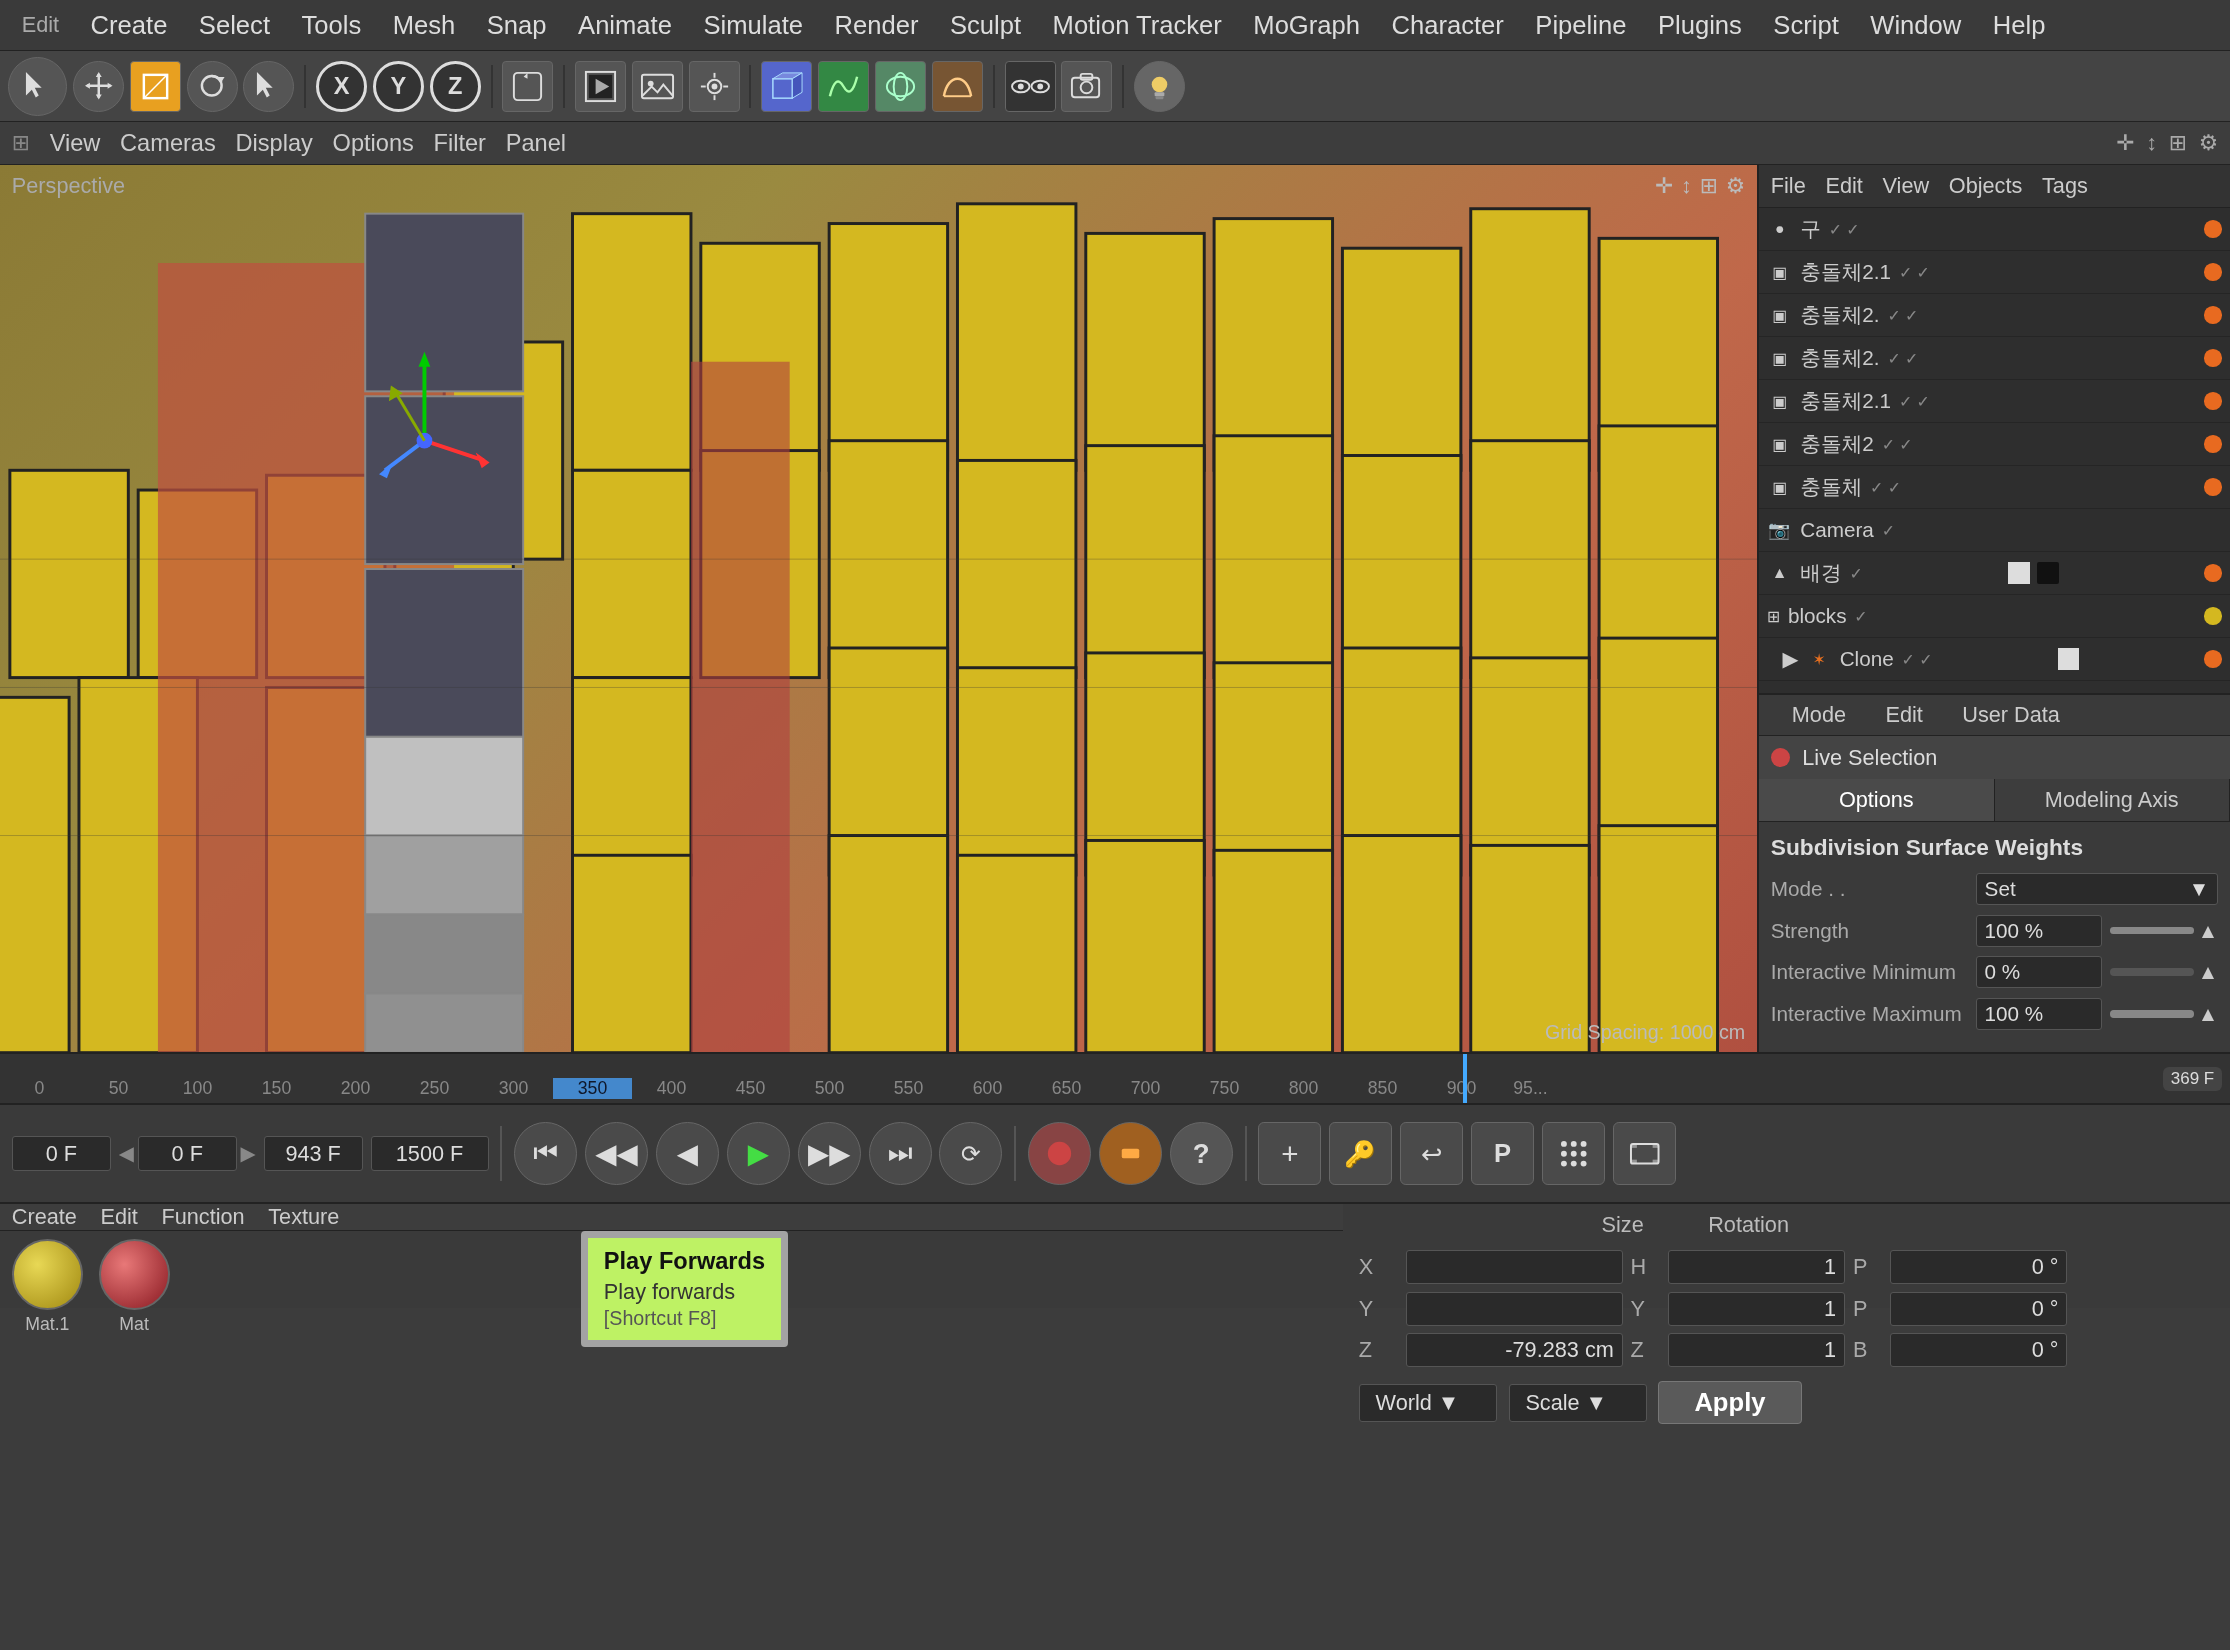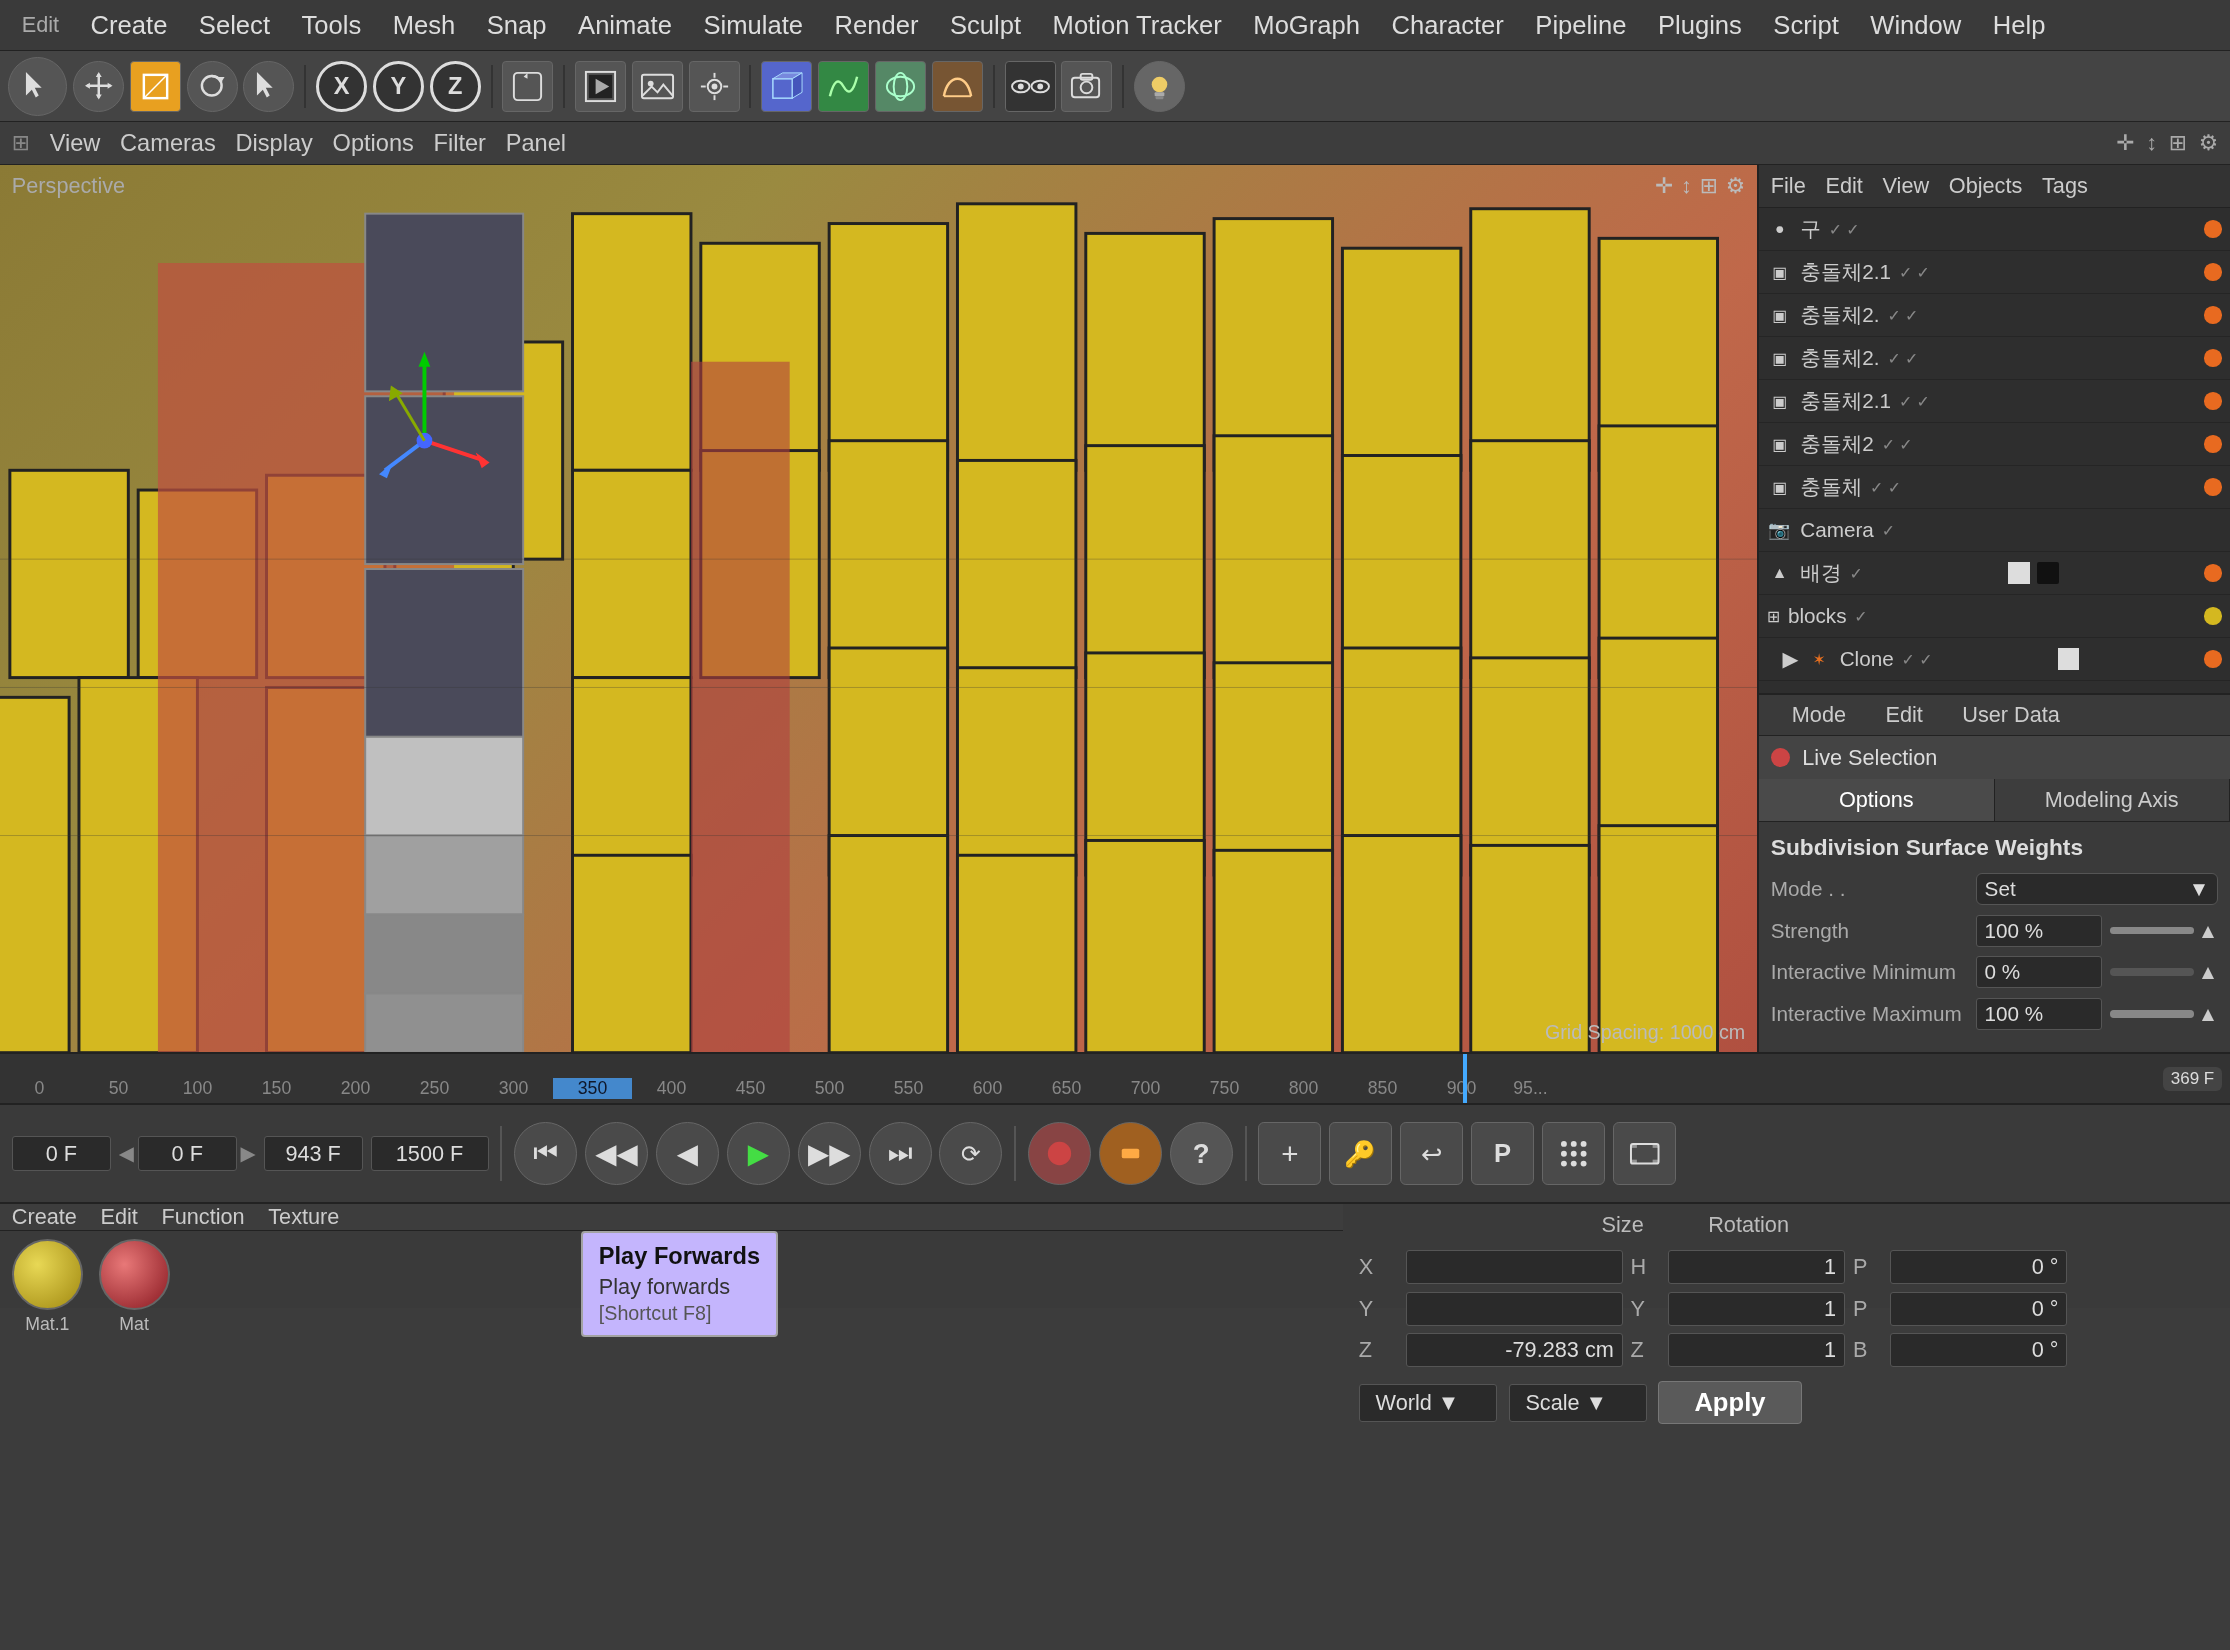--- a/index.html
+++ b/index.html
@@ -464,22 +464,22 @@
       font-size: 25.6px;
       padding: 5.9px 35px;
       border-radius: 3.9px;
       cursor: pointer;
       font-weight: bold;
     }
 
     
     #tooltip {
       position: absolute;
-      background: #c4b5fd;
-      border: 2px solid #a3a3a3;
+      background: #bef264;
+      border: 7px solid #a3a3a3;
       border-radius: 3.9px;
       padding: 9.9px 15.8px;
       font-size: 21.7px;
       color: #111;
       pointer-events: none;
       z-index: 1000;
     }
     #tooltip-title {
       font-weight: bold;
       font-size: 23.6px;
@@ -878,21 +878,21 @@
     <div id="props-tabs">
       <div class="props-tab active">Options</div>
       <div class="props-tab">Modeling Axis</div>
     </div>
 
     <div id="props-panel">
       <div class="props-title">Subdivision Surface Weights</div>
 
       <div class="props-row">
         <span class="props-label">Mode . .</span>
-        <div class="props-value" style="display:flex;align-items:center;gap:5.9px;border-radius:6px;">
+        <div class="props-value" style="display:flex;align-items:center;gap:5.9px;">
           <span>Set</span>
           <span style="margin-left:auto;">▼</span>
         </div>
       </div>
 
       <div class="props-row">
         <span class="props-label">Strength</span>
         <div class="props-value" style="width:79px;">100 %</div>
         <div style="flex:1;display:flex;align-items:center;gap:3.9px;">
           <div class="props-slider" style="flex:1;">

